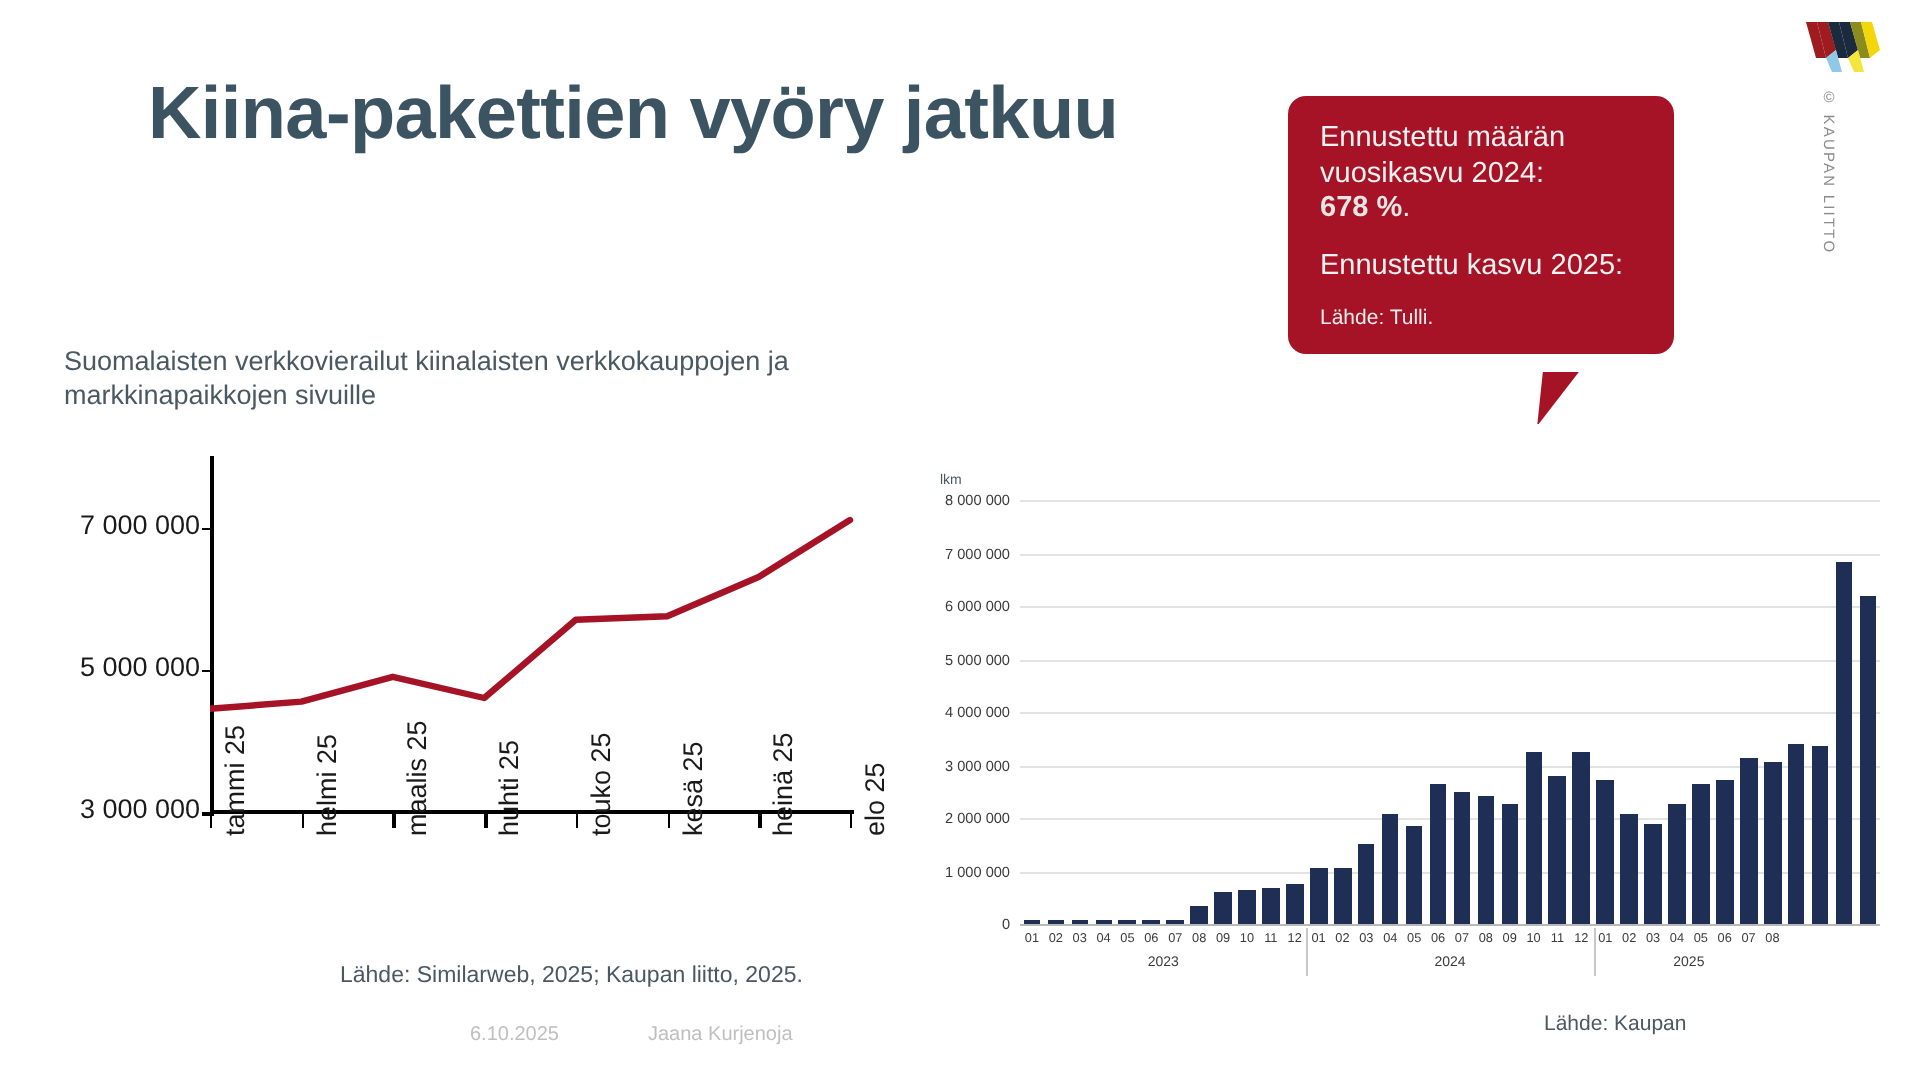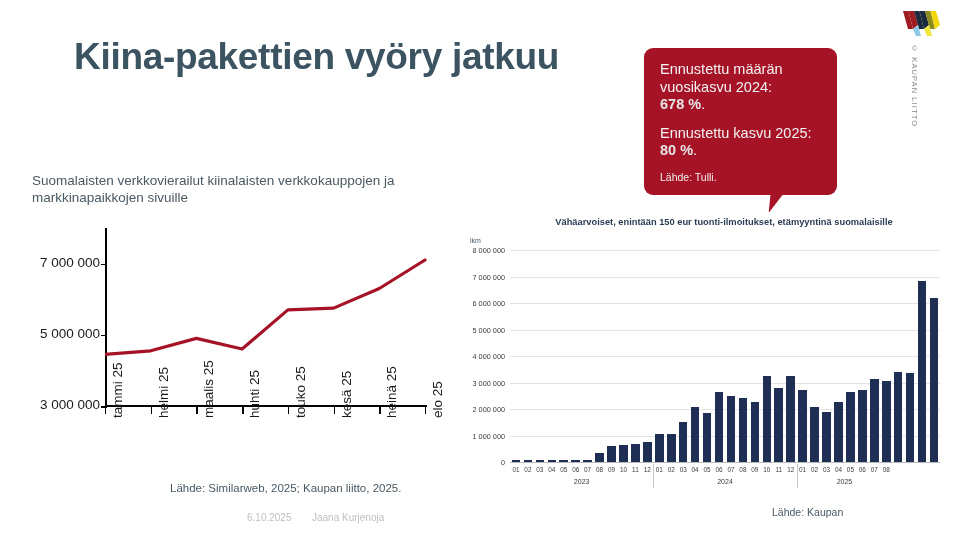--- a/index.html
+++ b/index.html
@@ -165,28 +165,28 @@
   }
   #line-svg {
     position: absolute;
     left: 85px;
     top: 56px;
   }
 
   
   #footer-date {
     position: absolute;
-    left: 247px;
+    left: 235px;
     top: 512px;
     font-size: 10px;
     color: #bfbfbf;
   }
   #footer-author {
     position: absolute;
-    left: 312px;
+    left: 324px;
     top: 512px;
     font-size: 10px;
     color: #bfbfbf;
   }
 
   
   #right-chart {
     position: absolute;
     left: 462px;
     top: 212px;
@@ -287,21 +287,20 @@
   </svg>
   <div id="logo-copy">© KAUPAN LIITTO</div>
 </div>
 
 <div id="callout">
   <div class="line">Ennustettu määrän</div>
   <div class="line">vuosikasvu 2024:</div>
   <div class="line"><span class="strong">678 %</span><span>.</span></div>
   <div class="gap"></div>
   <div class="line">Ennustettu kasvu 2025:</div>
-  <div class="line"><span class="strong">80 %</span><span>.</span></div>
   <div class="src">Lähde: Tulli.</div>
 </div>
 <div id="callout-tail"></div>
 
 <div id="left-chart">
   <div id="left-subtitle">Suomalaisten verkkovierailut kiinalaisten verkkokauppojen ja markkinapaikkojen sivuille</div>
   <div id="left-axis-v"></div>
   <div id="left-axis-h"></div>
   <div id="left-yticks">
       <div class="ylab" style="top: 82.6px; width: 80px; left: 0px;">7 000 000</div>
@@ -333,21 +332,20 @@
     <polyline id="line-path" fill="none" stroke="#a61326" stroke-width="3.2" stroke-linejoin="round" stroke-linecap="round" points="0.0,126.4 45.7,122.8 91.4,110.4 137.1,121.0 182.9,81.9 228.6,80.1 274.3,60.5 320.0,32.0"></polyline>
   </svg>
   <div id="left-source">Lähde: Similarweb, 2025; Kaupan liitto, 2025.</div>
 </div>
 
 <div id="footer-date">6.10.2025</div>
 <div id="footer-author">Jaana Kurjenoja</div>
 
 <div id="right-chart">
   <div id="bar-title">
-    <div>Vähäarvoiset, enintään 150  eur tuonti-ilmoitukset,  etämyyntinä suomalaisille</div>
   </div>
   <div id="bar-unit">lkm</div>
   <div id="bar-plot">
       <div class="gridline base" style="top: 212px;"></div>
       <div class="bar-ylab" style="top: 212px; left: -48px; width: 43px;">0</div>
       <div class="gridline" style="top: 185.5px;"></div>
       <div class="bar-ylab" style="top: 185.5px; left: -48px; width: 43px;">1 000 000</div>
       <div class="gridline" style="top: 159px;"></div>
       <div class="bar-ylab" style="top: 159px; left: -48px; width: 43px;">2 000 000</div>
       <div class="gridline" style="top: 132.5px;"></div>

